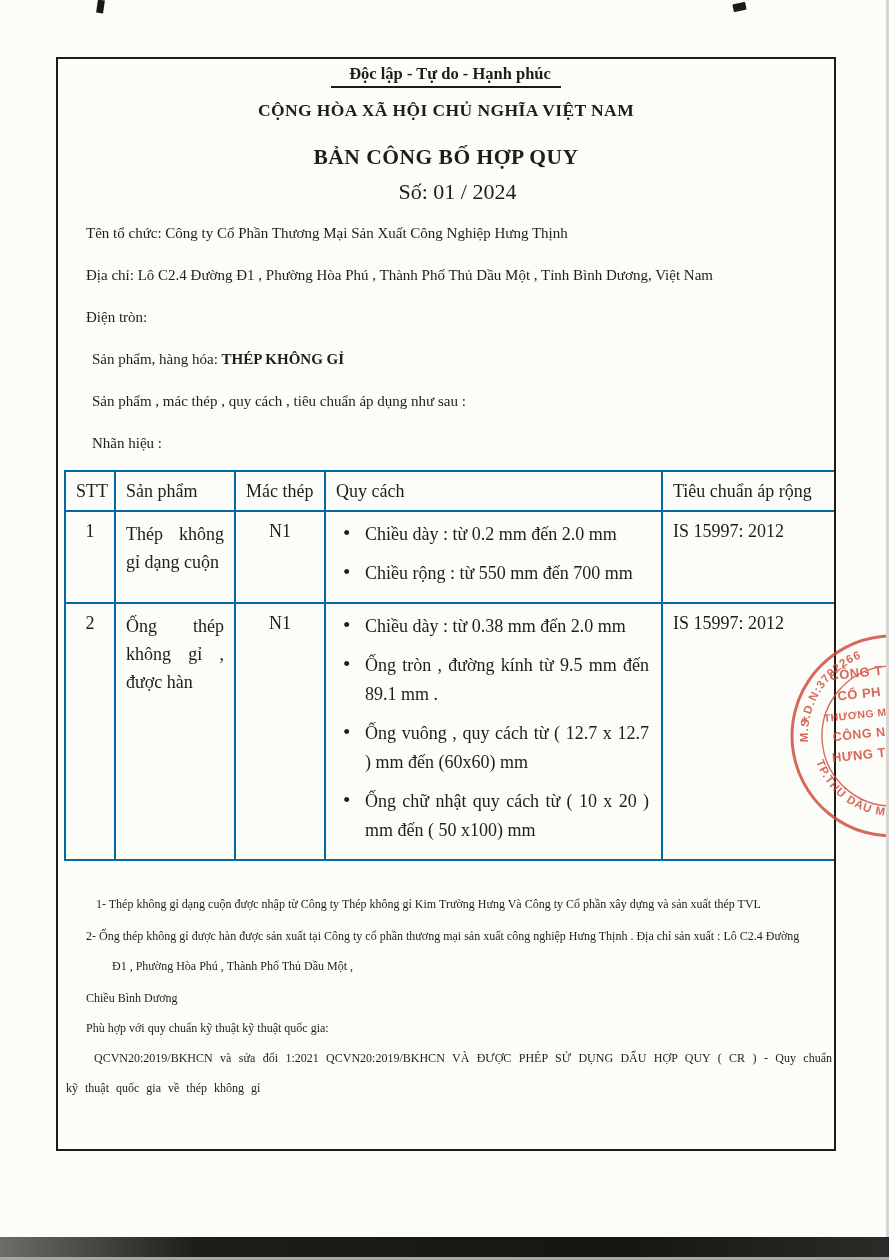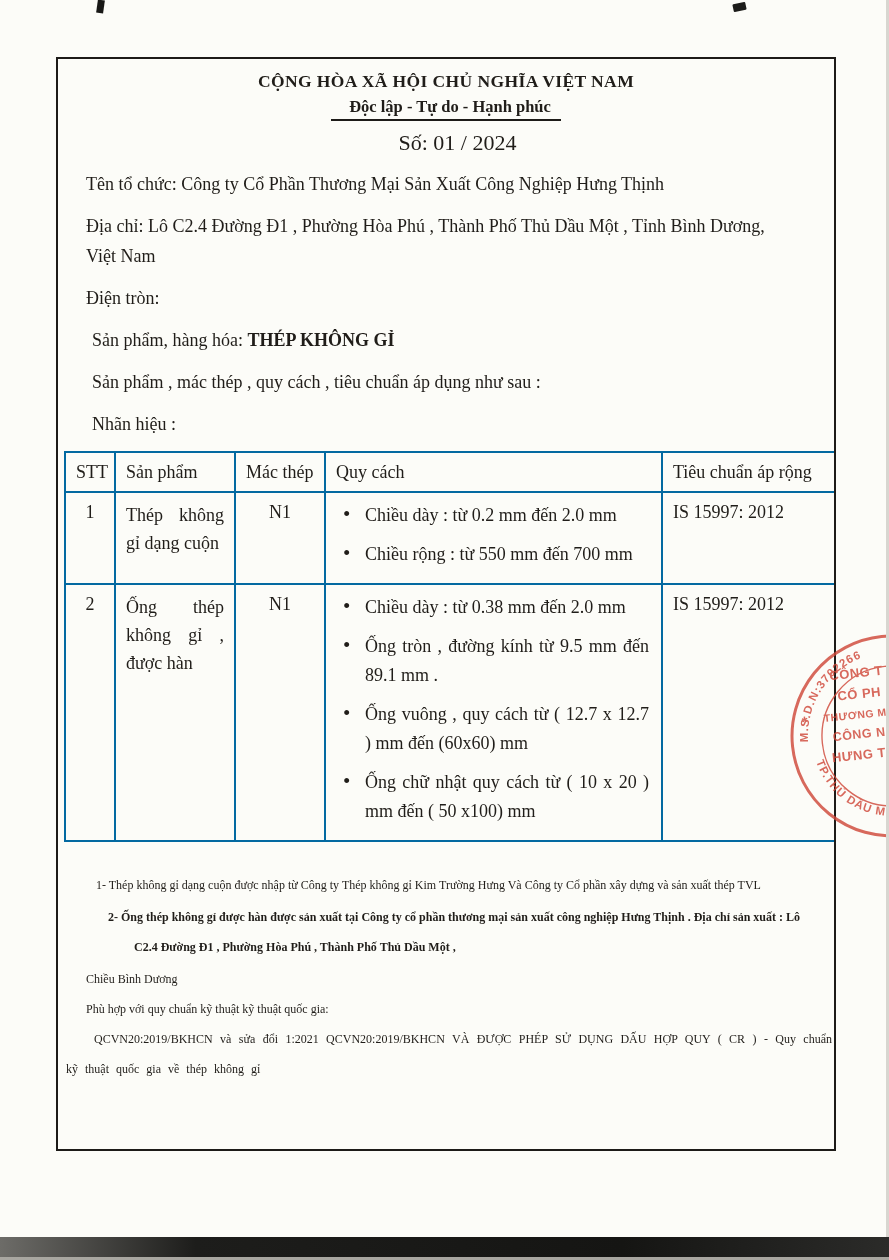--- a/index.html
+++ b/index.html
@@ -21,21 +21,21 @@
     background:transparent;
   }
 
   .centered { text-align:center; }
   .nat-header { font-weight:bold; font-size:17.5px; letter-spacing:.4px; margin-top:12px; }
   .motto { font-weight:bold; font-size:16.5px; margin-top:5px; }
   .motto span { display:inline-block; border-bottom:2px solid #1d1b18; padding:0 10px 2px 18px; }
   .doc-title { font-weight:bold; font-size:21.5px; letter-spacing:.5px; margin-top:24px; }
   .doc-number { font-size:22px; margin-top:9px;margin-left:23px; }
 
-  .para { font-size:18px; line-height:30px; margin:12px 30px 0 28px; }
+  .para { font-size:15px; line-height:30px; margin:12px 30px 0 28px; }
   .para.first { margin-top:13px; }
   .para.address { margin-right:62px; }
   .para.ml34 { margin-left:34px; }
   .bold { font-weight:bold; }
 
   
   table { border-collapse:collapse; table-layout:fixed; width:770px; margin:12px 0 0 6px; }
   th, td {
     border:2px solid #0369a1;
     vertical-align:top; text-align:left;
@@ -46,21 +46,21 @@
   .th-stt, .td-stt { text-align:center; }
   .td-grade { text-align:center; }
   .td-sp { text-align:justify; line-height:28px; }
   .td-specs { padding:8px 12px 4px 12px; }
   .spec-item { position:relative; padding-left:27px; margin-bottom:10px; text-align:justify; line-height:29px; }
   .spec-item::before { content:"•"; position:absolute; left:5px; top:-1px; font-size:21px; }
 
   
   .notes { margin-top:28px; font-size:12px; line-height:30px; }
   .note1 { margin:0 30px 2px 38px; }
-  .note2 { margin:0 30px 2px 50px; padding-left:26px; text-indent:-26px;font-weight:bold; }
+  .note2 { margin:0 30px 2px 28px; padding-left:26px; text-indent:-26px; }
   .province { margin-left:28px; }
   .conformity { margin-left:28px; }
   .standard-para { margin:0 2px 0 8px; text-align:justify; text-indent:28px; word-spacing:4px; }
 
   
   .stamp-wrap {
     position:absolute; left:782px; top:626px;
     width:220px; height:220px;
     opacity:.82;
     transform:rotate(-6deg);
@@ -79,25 +79,26 @@
   }
   .bottom-band::after {
     content:""; position:absolute; left:0; bottom:0; width:100%; height:3px; background:#a8a6a0;
   }
 </style>
 </head>
 <body>
 
 <div class="frame">
 
-  <div class="centered nat-header">CỘNG HÒA XÃ HỘI CHỦ NGHĨA VIỆT NAM</div>
   <div class="centered motto">
     <span>Độc lập - Tự do - Hạnh phúc</span>
   </div>
+  <div class="centered nat-header">CỘNG HÒA XÃ HỘI CHỦ NGHĨA VIỆT NAM</div>
 
+  <div class="centered doc-title">BẢN CÔNG BỐ HỢP QUY</div>
   <div class="centered doc-number">Số: 01 / 2024</div>
 
   <div class="para first">Tên tổ chức: Công ty Cổ Phần Thương Mại Sản Xuất Công Nghiệp Hưng Thịnh</div>
   <div class="para address">Địa chỉ: Lô C2.4 Đường Đ1 , Phường Hòa Phú , Thành Phố Thủ Dầu Một , Tỉnh Bình Dương, Việt Nam</div>
   <div class="para">Điện tròn:</div>
   <div class="para ml34">
     <span>Sản phẩm, hàng hóa: </span><span class="bold">THÉP KHÔNG GỈ</span>
   </div>
   <div class="para ml34">Sản phẩm , mác thép , quy cách , tiêu chuẩn áp dụng như sau :</div>
   <div class="para ml34">Nhãn hiệu :</div>

